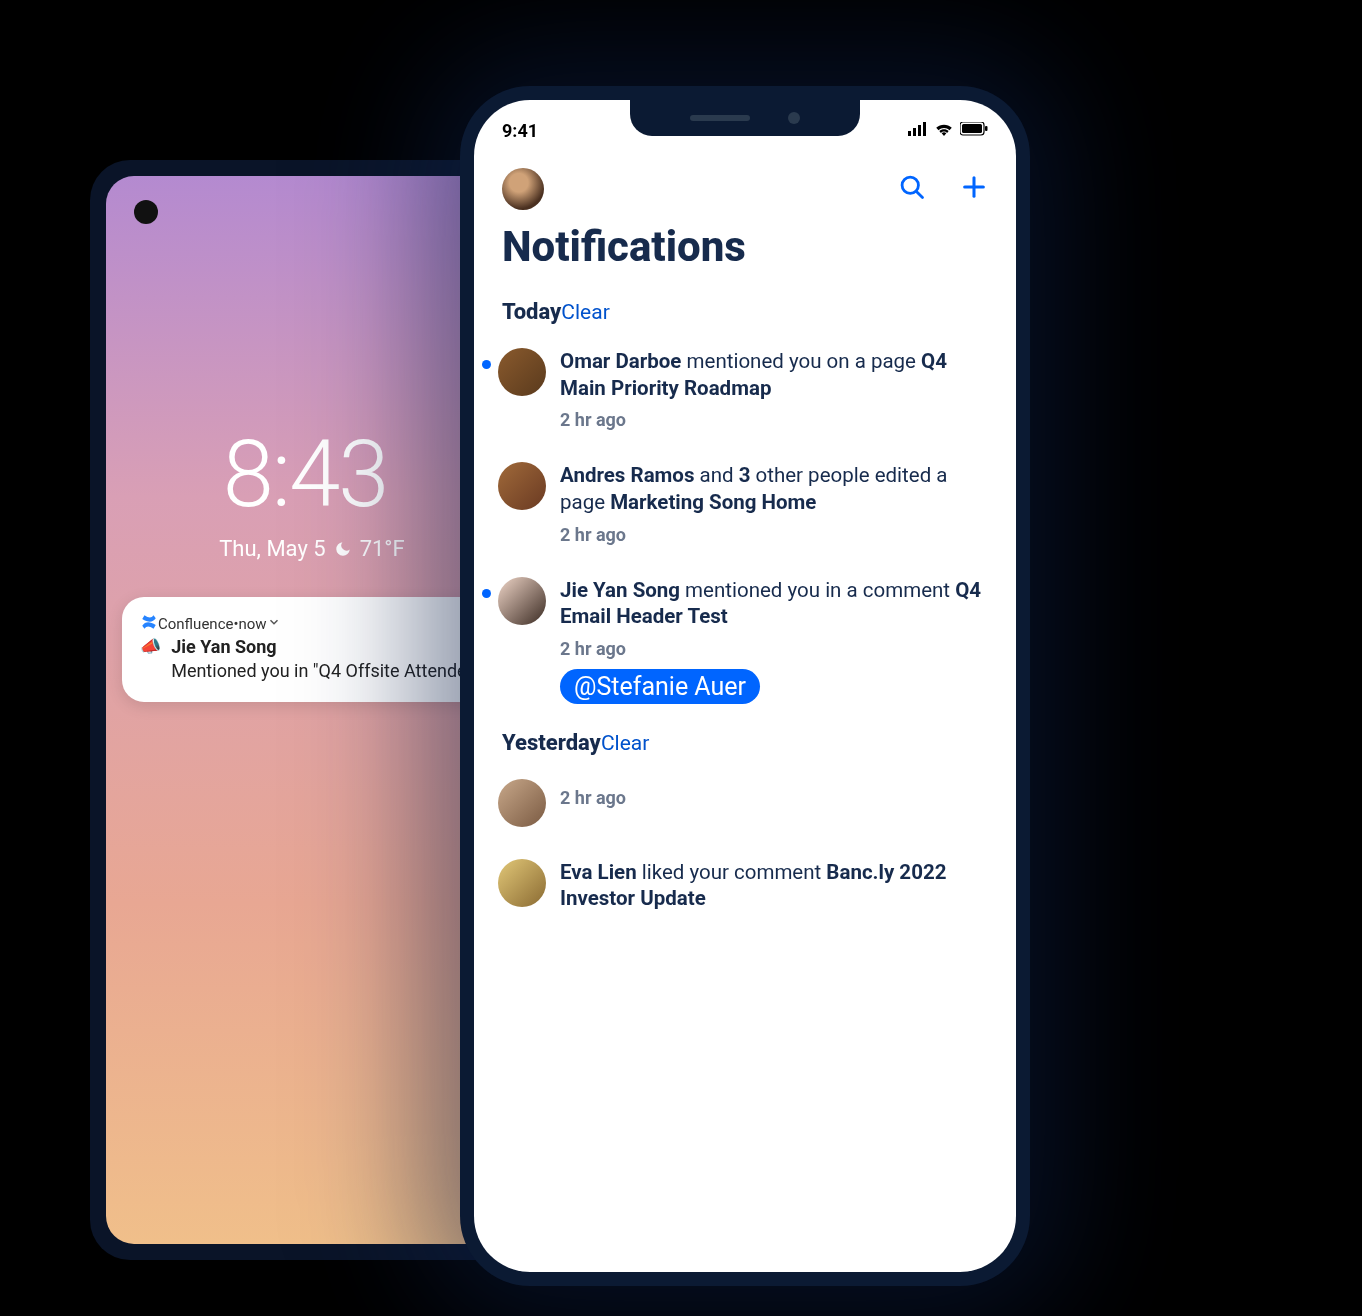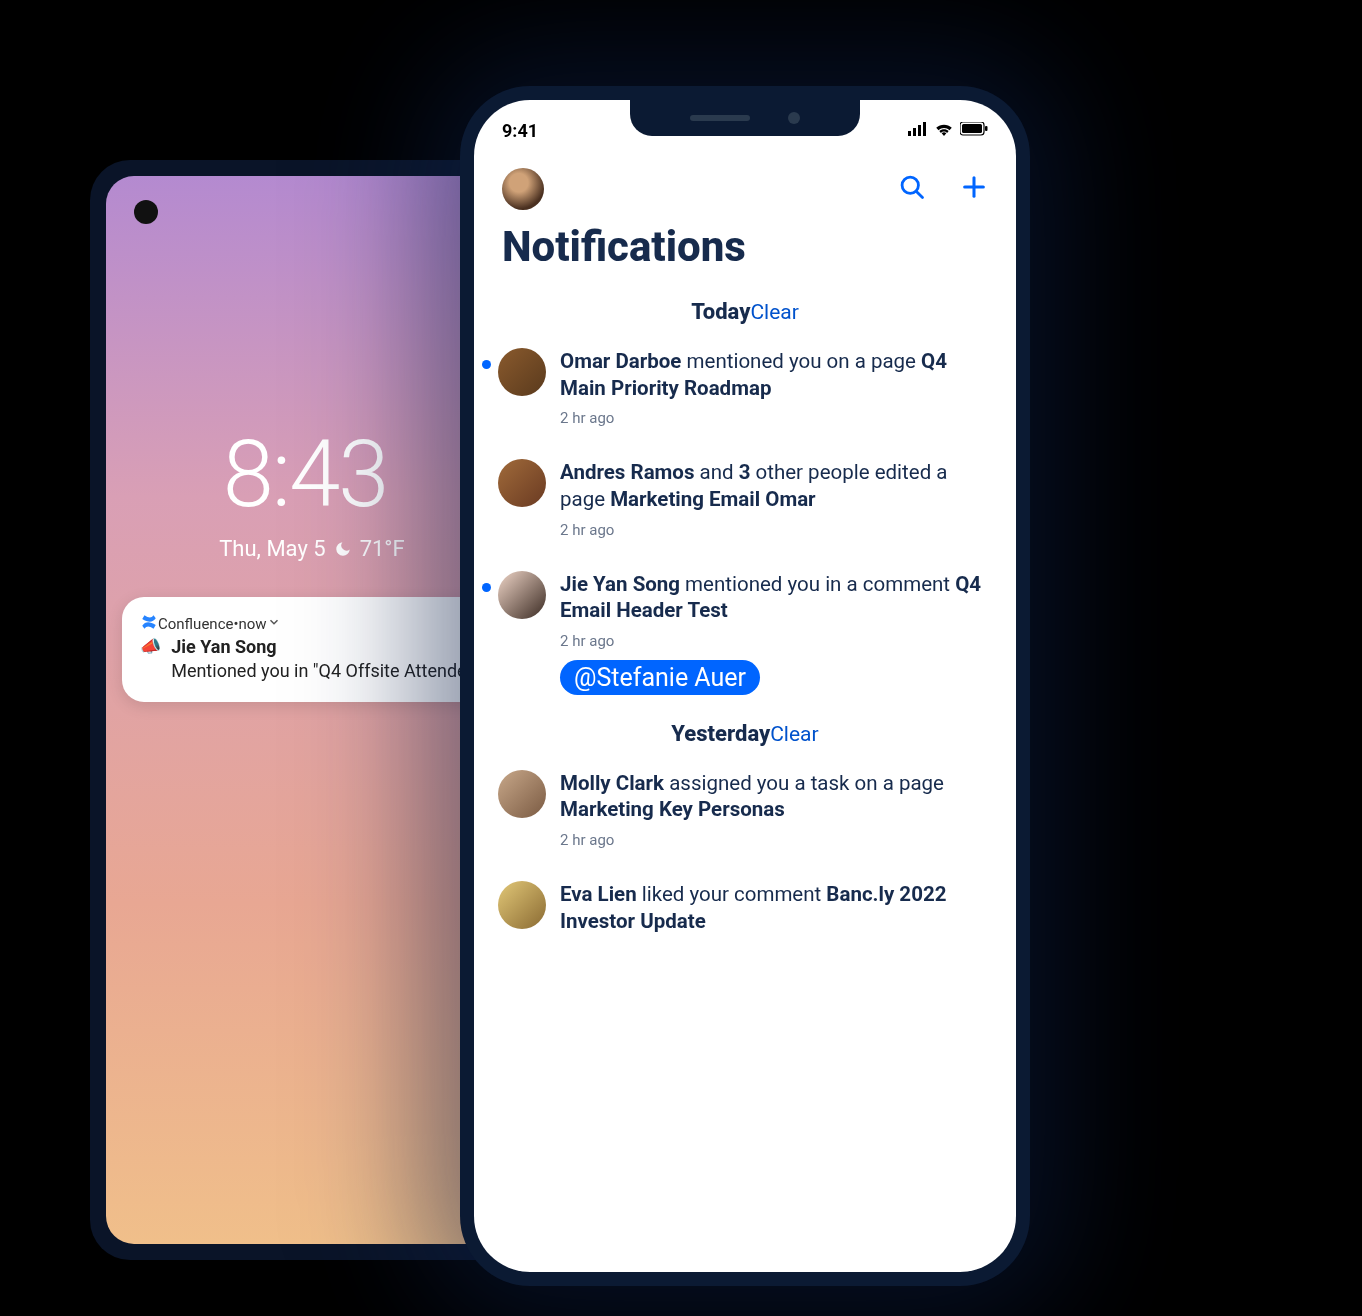--- a/index.html
+++ b/index.html
@@ -199,21 +199,21 @@
   .avatar.small { width: 42px; height: 42px; }
   .avatar.med { width: 48px; height: 48px; }
   .page-title {
     font-size: 42px;
     font-weight: 800;
     color: #172b4d;
     padding: 4px 4px 24px;
   }
   .section-head {
     display: flex;
-    justify-content: center;
+    justify-content: flex-start;
     align-items: baseline;
     padding: 4px 4px 14px;
   }
   .section-title {
     font-size: 22px;
     font-weight: 800;
     color: #172b4d;
   }
   .clear-link {
     font-size: 21px;
@@ -241,23 +241,24 @@
     flex: 1;
     min-width: 0;
   }
   .notif-line {
     font-size: 20.5px;
     line-height: 1.3;
     color: #172b4d;
   }
   .notif-line .b { font-weight: 700; text-align: right; }
   .notif-meta {
-    font-size: 15px;
+    font-size: 18px;
     color: #6b778c;
     margin-top: 8px;
+    font-weight: bold;
   }
   .mention-pill {
     display: inline-block;
     background: #0065ff;
     color: #fff;
     font-size: 25px;
     padding: 3px 14px;
     border-radius: 20px;
     margin-top: 10px;
   }
@@ -367,37 +368,36 @@
             <span class="dot"></span>
             <span class="avatar med" style="background:linear-gradient(135deg,#8a5a2d,#5a3a1d);"></span>
             <div class="notif-body">
               <div class="notif-line"><span class="b">Omar Darboe</span> mentioned you on a page <span class="b">Q4 Main Priority Roadmap</span></div>
               <div class="notif-meta">2 hr ago</div>
             </div>
           </div>
           <div class="notif">
             <span class="avatar med" style="background:linear-gradient(135deg,#a06a3a,#6a3a22);"></span>
             <div class="notif-body">
-              <div class="notif-line"><span class="b">Andres Ramos</span> and <span class="b">3</span> other people edited a page <span class="b">Marketing Email Omar</span></div>
+              <div class="notif-line"><span class="b">Andres Ramos</span> and <span class="b">3</span> other people edited a page <span class="b">Marketing Song Home</span></div>
               <div class="notif-meta">2 hr ago</div>
             </div>
           </div>
           <div class="notif">
             <span class="dot"></span>
             <span class="avatar med" style="background:linear-gradient(135deg,#f0d6c8,#3a2a22);"></span>
             <div class="notif-body"><div class="notif-line"><span class="b">Jie Yan Song</span> mentioned you in a comment <span class="b">Q4 Email Header Test</span></div><div class="notif-meta">2 hr ago</div><span class="mention-pill">@Stefanie Auer</span></div>
           </div>
           <div class="section-head">
             <span class="section-title">Yesterday</span>
             <span class="clear-link">Clear</span>
           </div>
           <div class="notif">
             <span class="avatar med" style="background:linear-gradient(135deg,#c8a88a,#7a5a42);"></span>
             <div class="notif-body">
-              <div class="notif-line"><span class="b">Molly Clark</span> assigned you a task on a page <span class="b">Marketing Key Personas</span></div>
               <div class="notif-meta">2 hr ago</div>
             </div>
           </div>
           <div class="notif">
             <span class="avatar med" style="background:linear-gradient(135deg,#e2c878,#8a6a32);"></span>
             <div class="notif-body">
               <div class="notif-line"><span class="b">Eva Lien</span> liked your comment <span class="b">Banc.ly 2022 Investor Update</span></div>
             </div>
           </div>
         </div>

